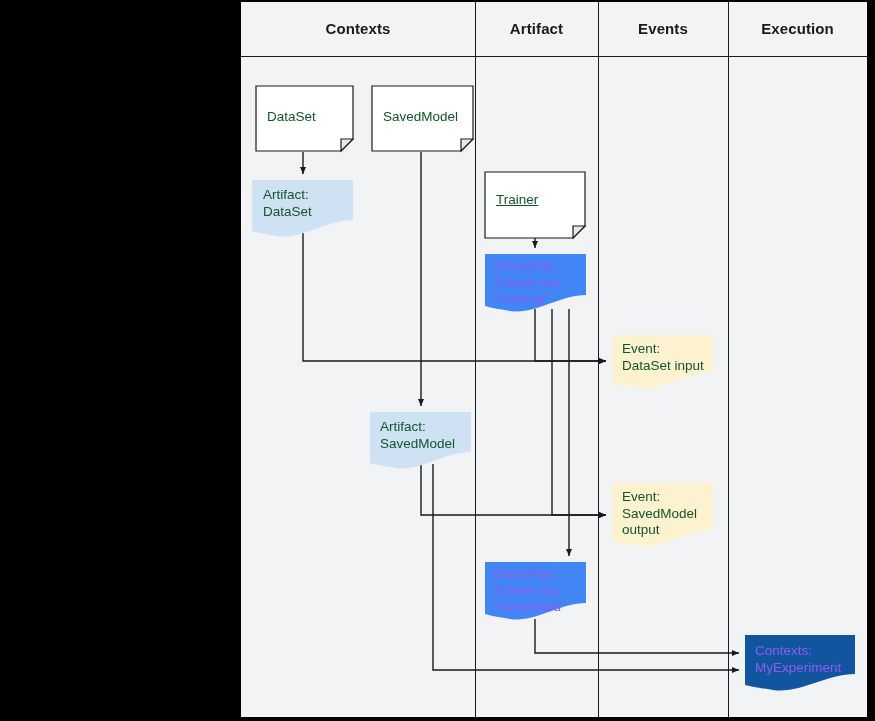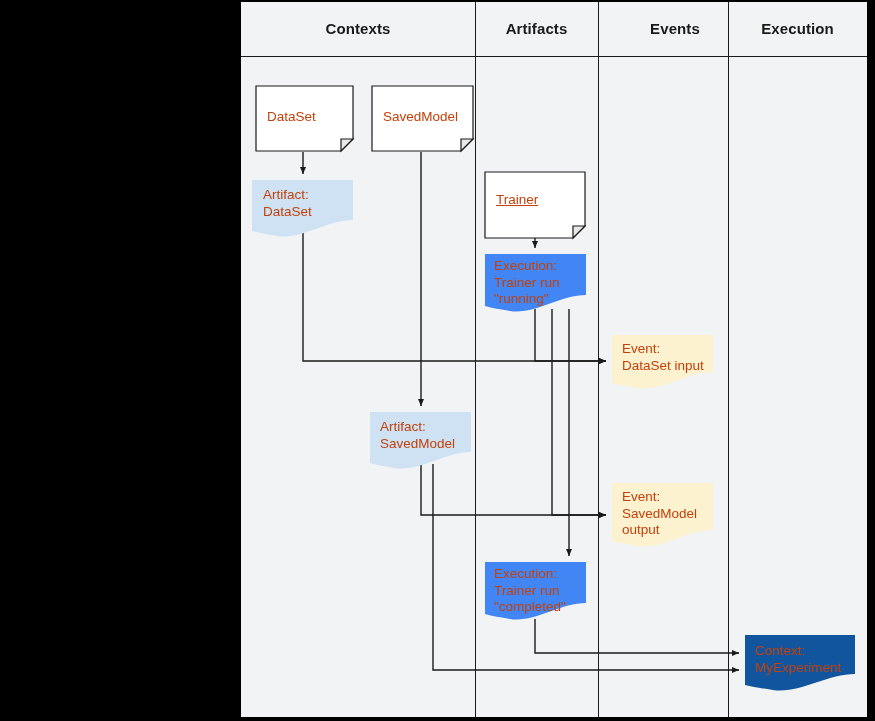--- a/index.html
+++ b/index.html
@@ -70,42 +70,42 @@
     width: 626px;
     height: 715px;
     overflow: visible;
   }
 
   
   .node-label {
     position: absolute;
     font-size: 13.5px;
     line-height: 16.5px;
-    color: #c2410c;
+    color: #14532d;
     white-space: pre-line;
     pointer-events: none;
   }
   .node-label.light {
-    color: #c2410c;
+    color: #8b5cf6;
   }
 </style>
 </head>
 <body>
 
 <div id="canvas">
 
   <div id="diagram">
 
     <div class="lane-header" style="left:0px; width:234px;">
       <span>Contexts</span>
     </div>
     <div class="lane-header" style="left:234px; width:123px;">
-      <span>Artifacts</span>
-    </div>
-    <div class="lane-header" style="left:357px; width:130px;margin-left:12px;">
+      <span>Artifact</span>
+    </div>
+    <div class="lane-header" style="left:357px; width:130px;">
       <span>Events</span>
     </div>
     <div class="lane-header" style="left:487px; width:139px;">
       <span>Execution</span>
     </div>
 
     <div class="header-rule"></div>
     <div class="lane-divider" style="left:234px;"></div>
     <div class="lane-divider" style="left:357px;"></div>
     <div class="lane-divider" style="left:487px;"></div>
@@ -184,17 +184,17 @@
 SavedModel</div>
 
     <div class="node-label" style="left:381px; top:487px;">Event:
 SavedModel
 output</div>
 
     <div class="node-label light" style="left:253px; top:564px;">Execution:
 Trainer run
 "completed"</div>
 
-    <div class="node-label light" style="left:514px; top:641px;">Context:
+    <div class="node-label light" style="left:514px; top:641px;">Contexts:
 MyExperiment</div>
 
   </div>
 </div>
 
 </body></html>

